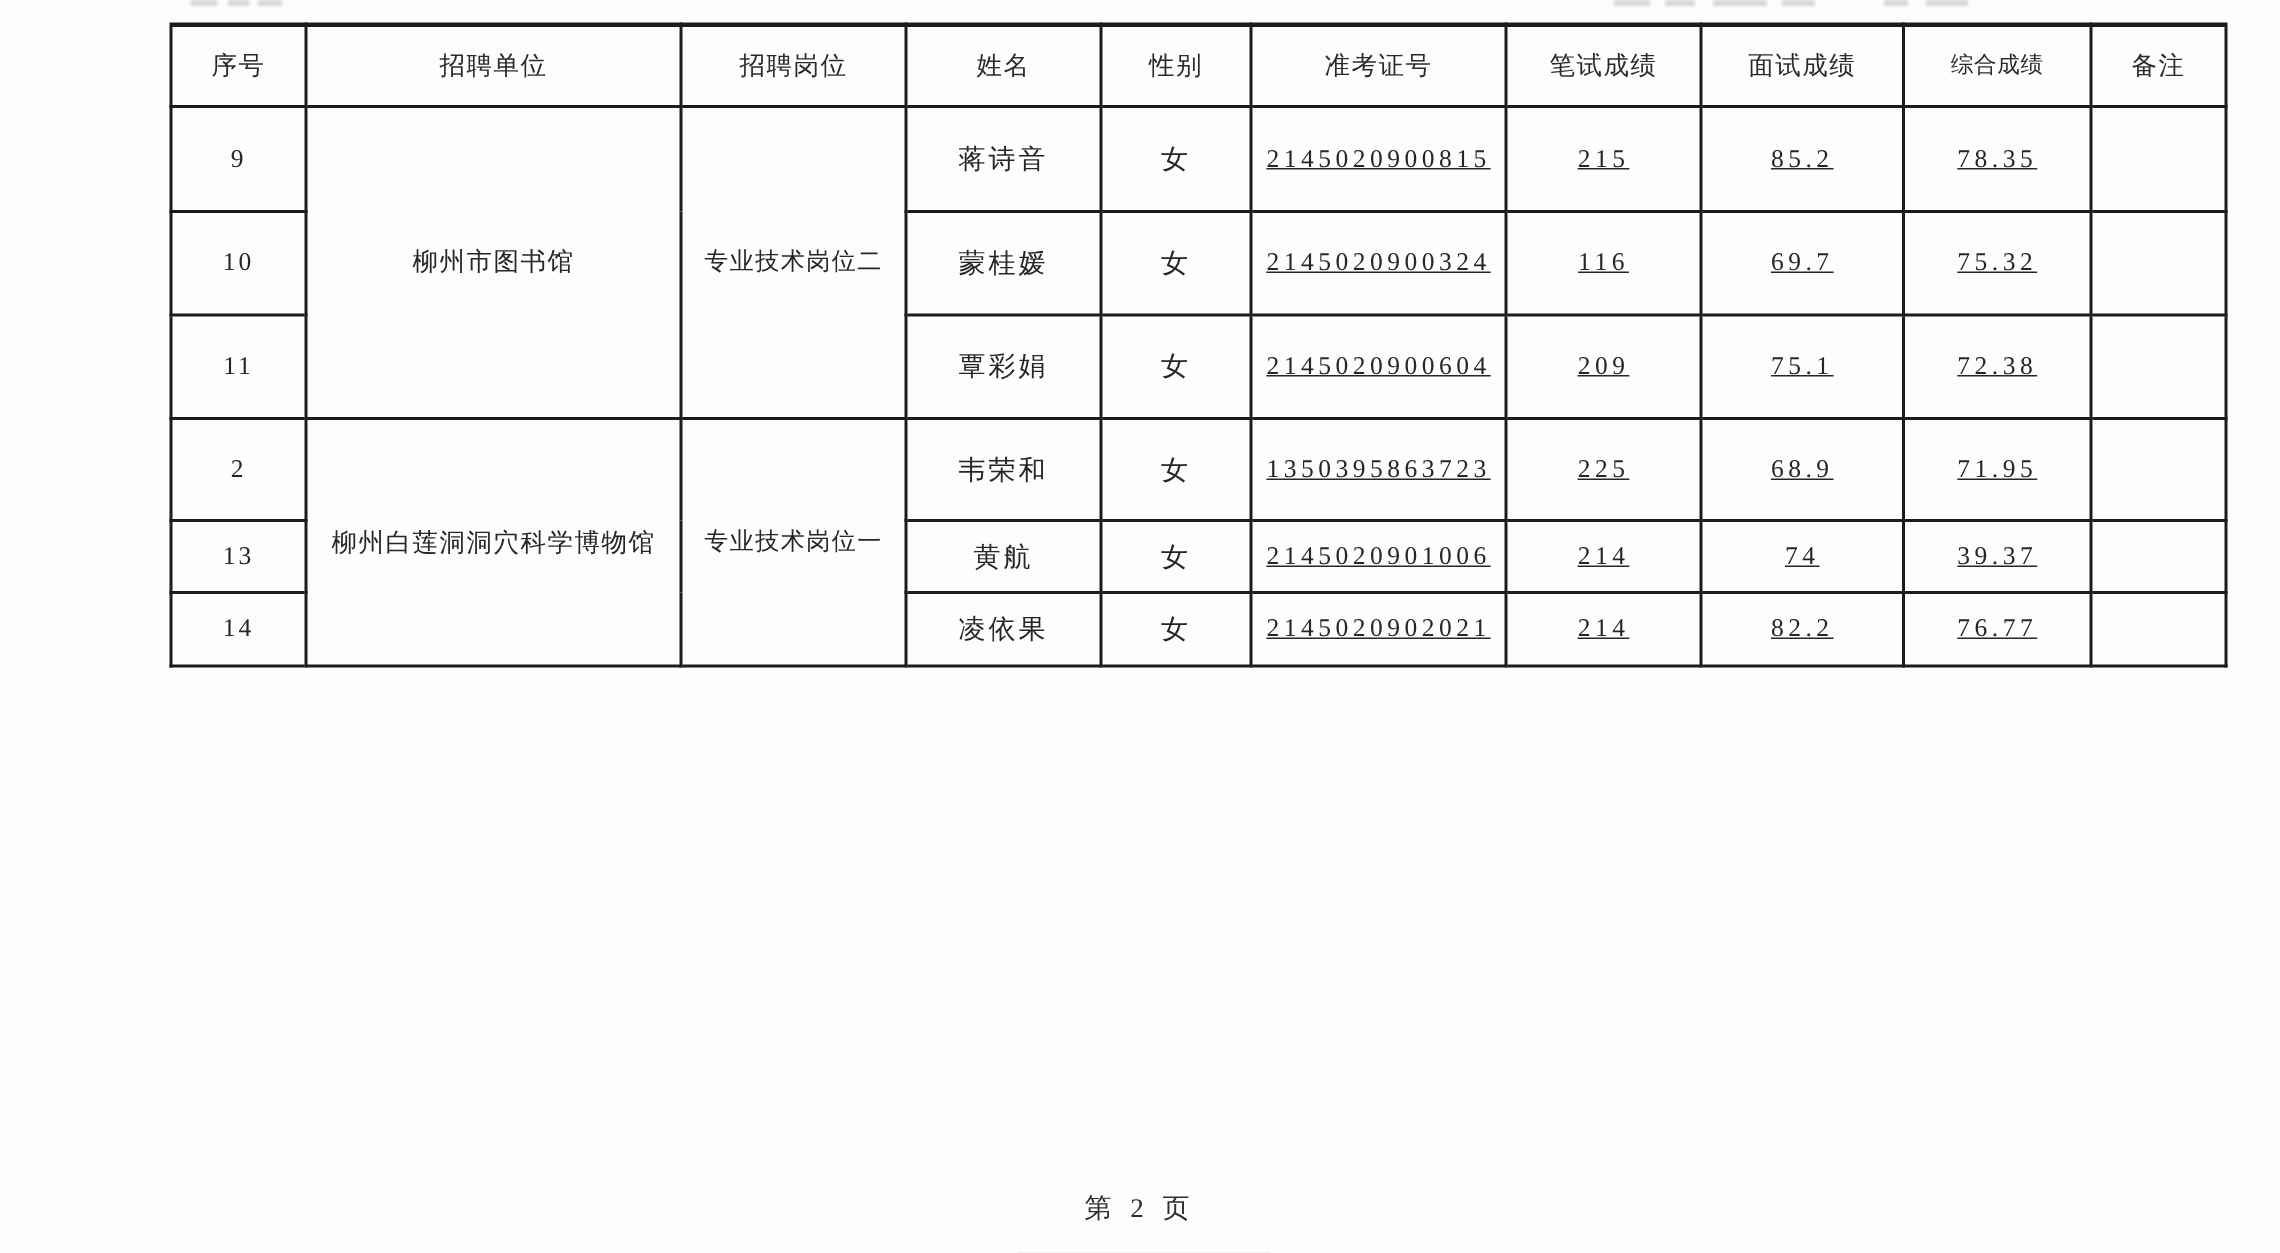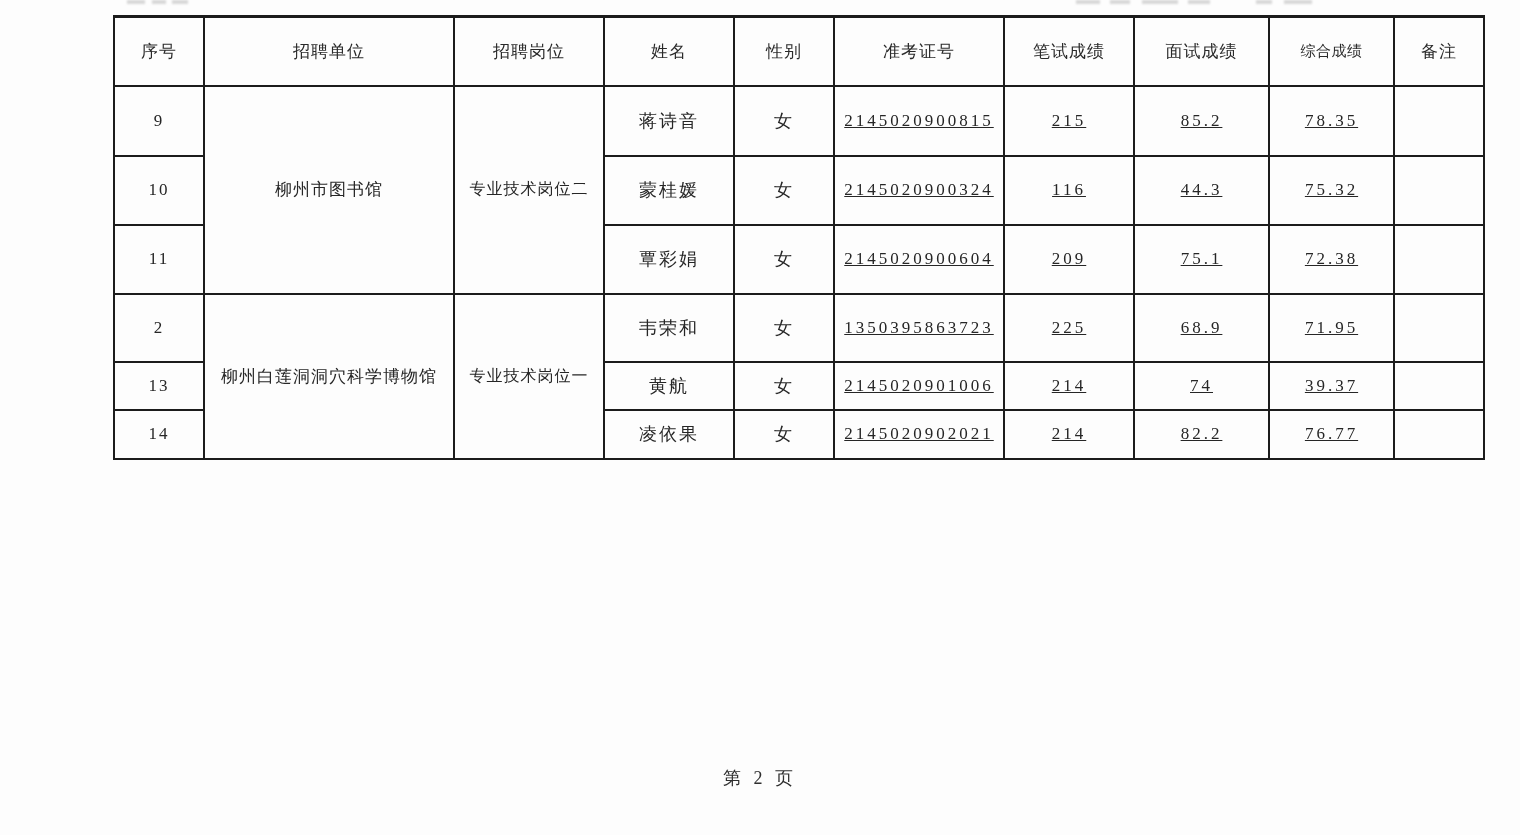--- a/index.html
+++ b/index.html
@@ -43,21 +43,21 @@
   #results-table th {
     font-size: 17px;
     font-weight: normal;
     letter-spacing: 1px;
     color: #2a2a2a;
   }
   #results-table th.small-header {
     font-size: 15px;
     letter-spacing: 0.5px;
   }
-  tr.header-row   { height: 69px; }
+  tr.header-row   { height: 54px; }
   tr.row-tall     { height: 69px; }
   tr.row-short    { height: 48px; }
 
   td.cell-seq {
     font-size: 17px;
     letter-spacing: 2px;
   }
   td.cell-unit {
     font-size: 17px;
     letter-spacing: 1px;
@@ -85,21 +85,21 @@
     height: 4px;
     background: #c3c3c3;
     filter: blur(1px);
     opacity: 0.65;
   }
 
   
   #page-footer {
     position: absolute;
     left: 0;
-    top: 766px;
+    top: 793px;
     width: 1520px;
     text-align: center;
     font-size: 18px;
     letter-spacing: 4px;
     color: #2e2e2e;
   }
 </style>
 </head>
 <body>
 
@@ -155,21 +155,21 @@
       <td class="cell-num">78.35</td>
       <td class="cell-remark"></td>
     </tr>
 
     <tr class="row-tall">
       <td class="cell-seq">10</td>
       <td class="cell-name">蒙桂媛</td>
       <td class="cell-gender">女</td>
       <td class="cell-num">2145020900324</td>
       <td class="cell-num">116</td>
-      <td class="cell-num">44.3</td>
+      <td class="cell-num">69.7</td>
       <td class="cell-num">75.32</td>
       <td class="cell-remark"></td>
     </tr>
 
     <tr class="row-tall">
       <td class="cell-seq">11</td>
       <td class="cell-name">覃彩娟</td>
       <td class="cell-gender">女</td>
       <td class="cell-num">2145020900604</td>
       <td class="cell-num">209</td>

